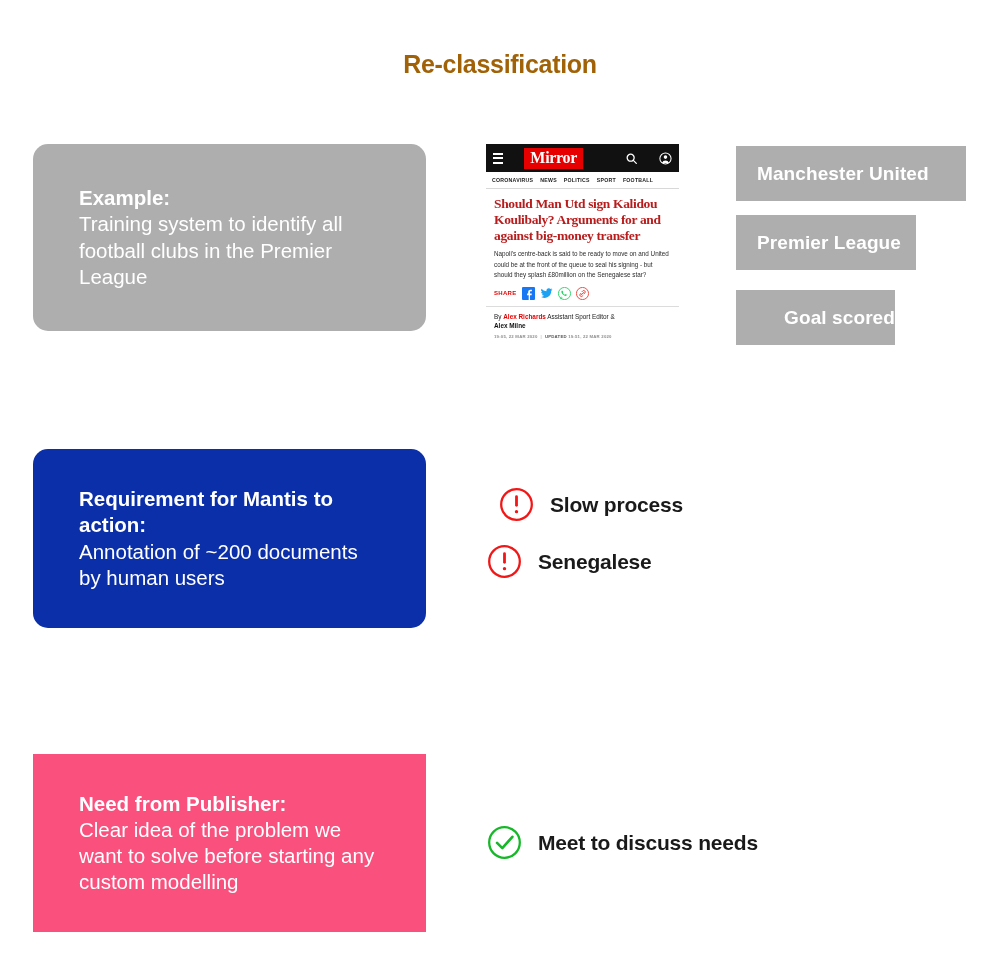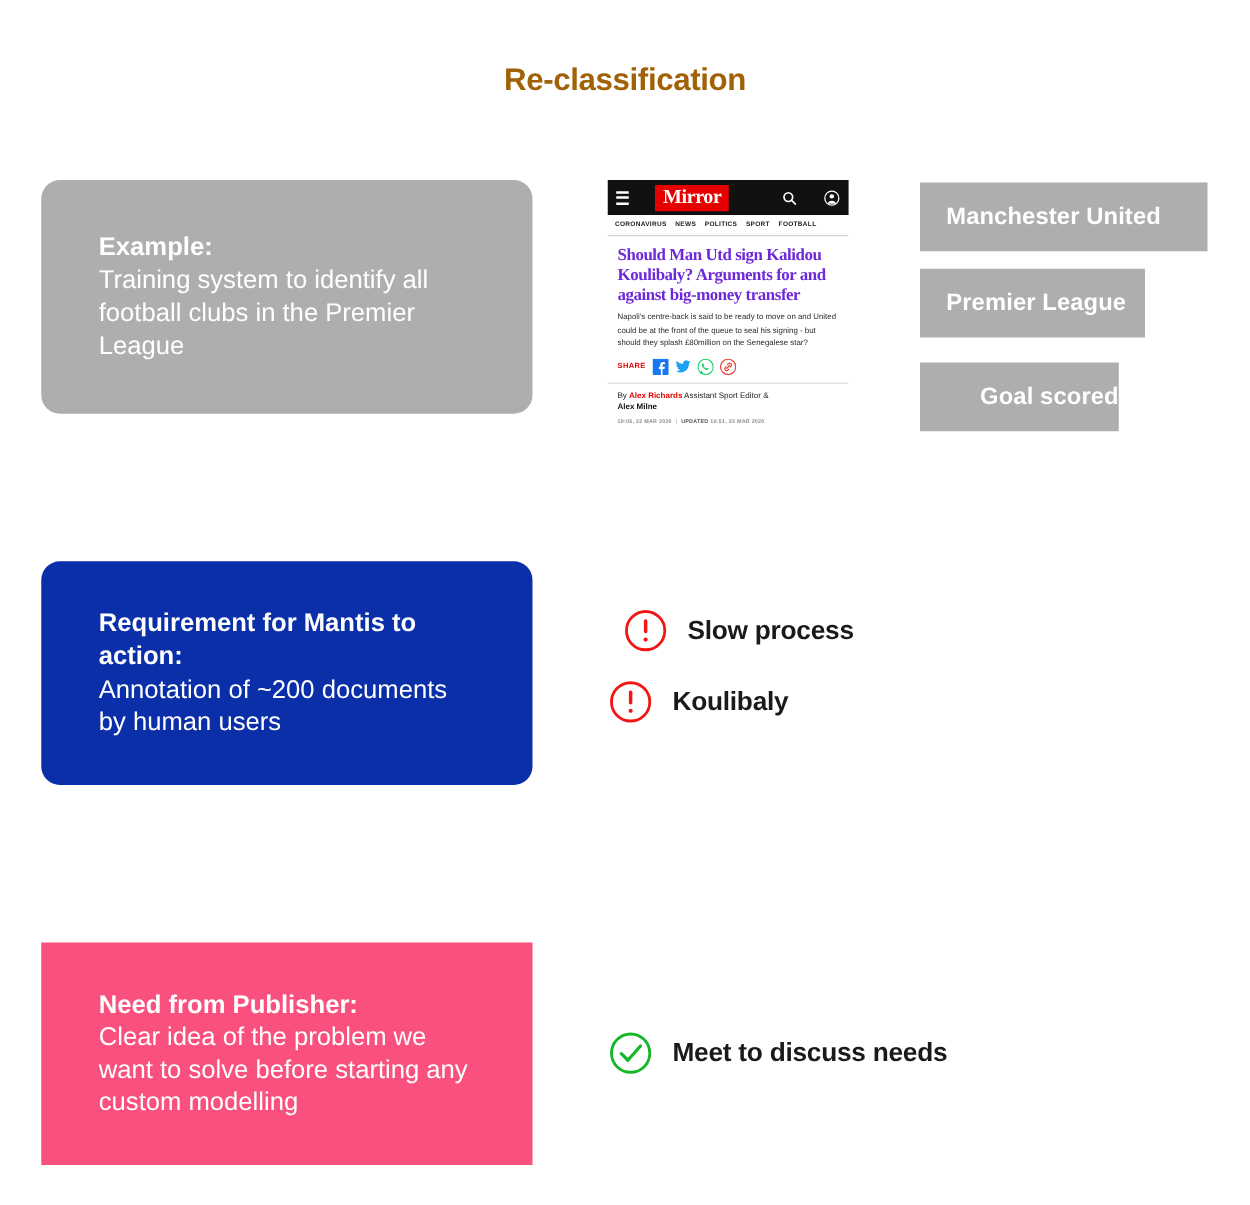--- a/index.html
+++ b/index.html
@@ -142,21 +142,21 @@
     font-weight: bold;
     color: #1a1a1a;
     letter-spacing: 0.25px;
   }
 
   .article-headline {
     font-family: "Liberation Serif", serif;
     font-weight: bold;
     font-size: 13.5px;
     line-height: 1.17;
-    color: #6d28d9;
+    color: #b91c1c;
     padding: 7px 8px 0 8px;
     letter-spacing: -0.35px;
   }
   .article-standfirst {
     font-size: 6.3px;
     line-height: 1.62;
     color: #2b2b2b;
     padding: 6px 8px 0 8px;
   }
 
@@ -233,21 +233,21 @@
   </svg>
   <span class="bullet-label">Slow process</span>
 </div>
 
 <div class="bullet-row bullet-1">
   <svg class="icon-circle" viewBox="0 0 40 40">
     <circle cx="20" cy="20" r="17.5" fill="none" stroke="#f31616" stroke-width="2.6"></circle>
     <rect x="18.4" y="9.5" width="3.2" height="13" rx="1.6" fill="#f31616"></rect>
     <circle cx="20" cy="28.2" r="1.9" fill="#f31616"></circle>
   </svg>
-  <span class="bullet-label">Koulibaly</span>
+  <span class="bullet-label">Senegalese</span>
 </div>
 
 <div class="bullet-row bullet-2">
   <svg class="icon-circle" viewBox="0 0 40 40">
     <circle cx="20" cy="20" r="17.5" fill="none" stroke="#16b728" stroke-width="2.6"></circle>
     <path d="M11.5 20.5 L17.5 26.5 L29 13.5" fill="none" stroke="#16b728" stroke-width="3" stroke-linecap="round" stroke-linejoin="round"></path>
   </svg>
   <span class="bullet-label">Meet to discuss needs</span>
 </div>
 

